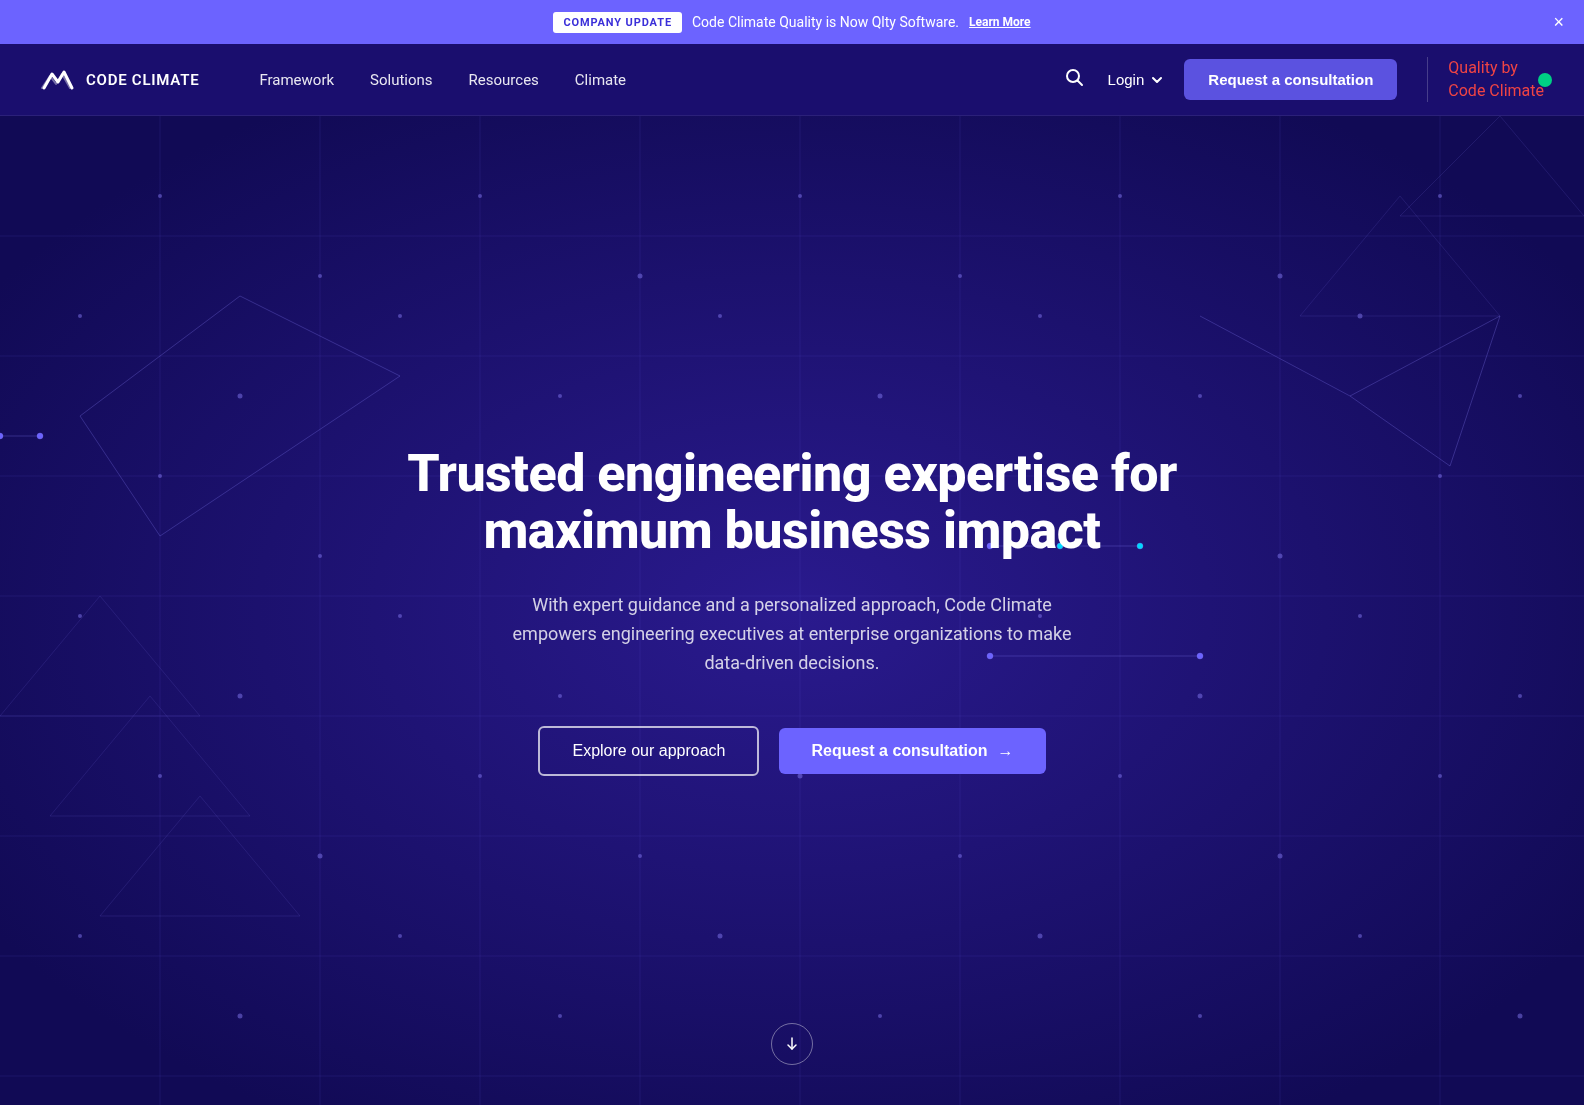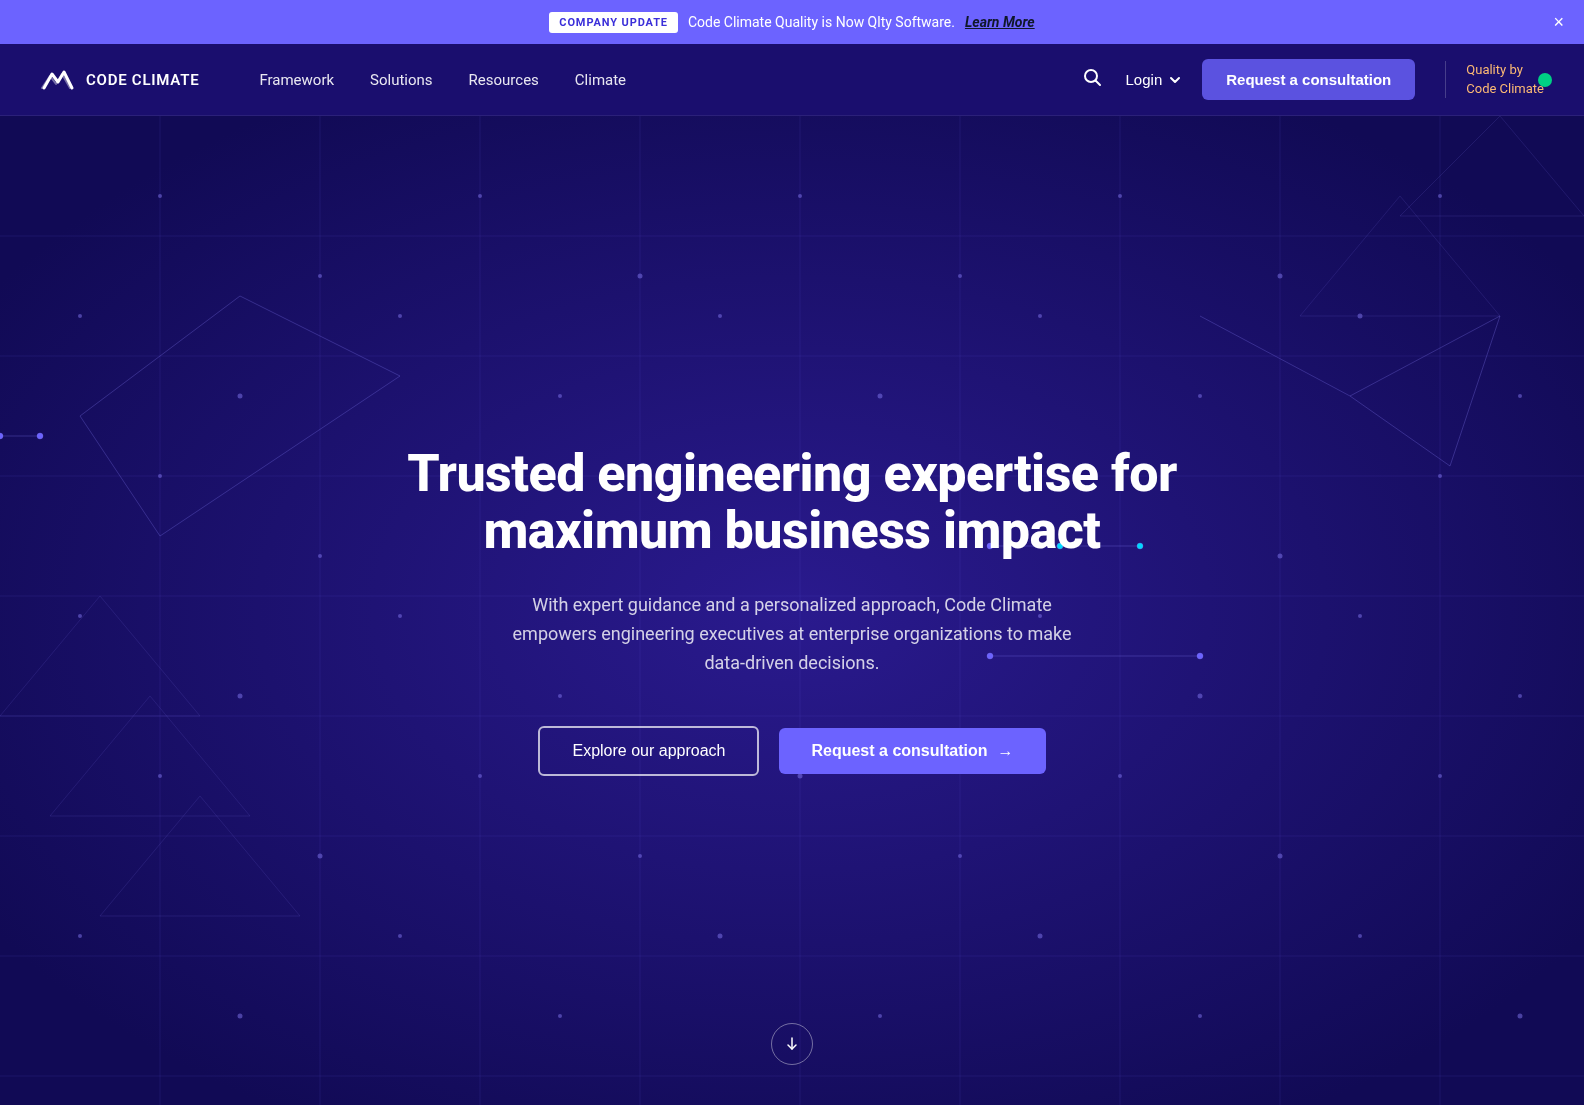--- a/index.html
+++ b/index.html
@@ -30,26 +30,25 @@
       letter-spacing: 0.08em;
       padding: 4px 10px;
       border-radius: 3px;
       white-space: nowrap;
     }
     .announcement-text {
       color: white;
       font-size: 14px;
     }
     .announcement-link {
-      color: #0f172a;
-      font-size: 14px;
+      color: #ffffff;
+      font-size: 12px;
       font-weight: 700;
       text-decoration: underline;
       cursor: pointer;
-      font-style: italic;
     }
     .announcement-close {
       position: absolute;
       right: 20px;
       top: 50%;
       transform: translateY(-50%);
       color: white;
       font-size: 18px;
       cursor: pointer;
       background: none;
@@ -129,22 +128,22 @@
       border-radius: 6px;
       font-size: 15px;
       font-weight: 600;
       cursor: pointer;
       white-space: nowrap;
     }
     .quality-badge {
       display: flex;
       flex-direction: column;
       align-items: flex-start;
-      color: #fdba74;
-      font-size: 13px;
+      color: #ef4444;
+      font-size: 16px;
       line-height: 1.4;
       border-left: 1px solid rgba(255,255,255,0.2);
       padding-left: 20px;
       margin-left: 10px;
       position: relative;
     }
     .quality-badge-dot {
       position: absolute;
       right: -8px;
       top: 50%;

